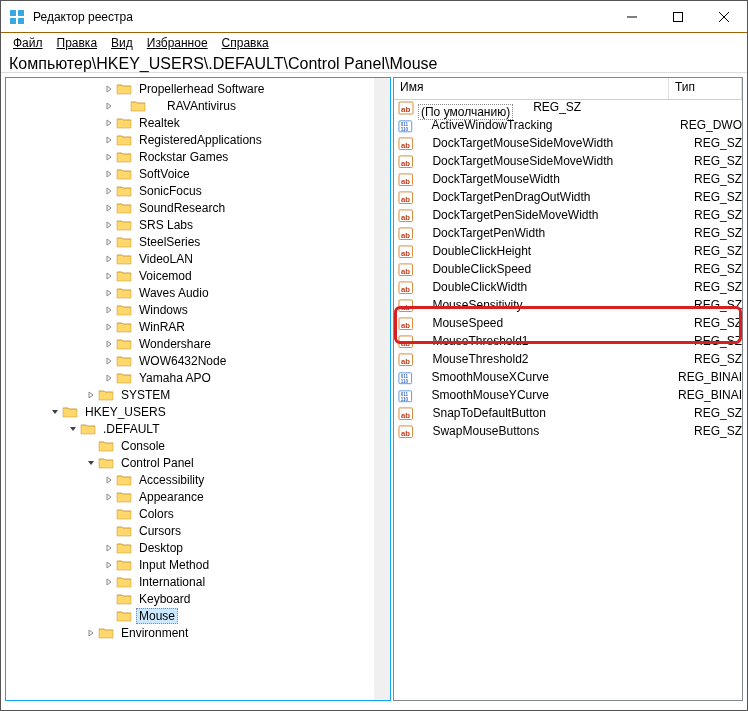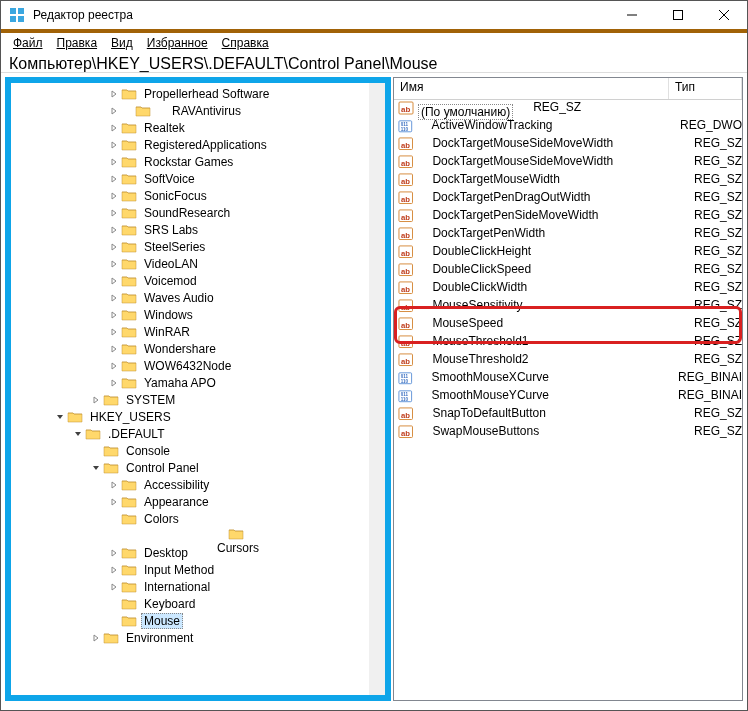--- a/index.html
+++ b/index.html
@@ -1,31 +1,31 @@
 <!DOCTYPE html>
 <html><head>
 <meta charset="utf-8">
 <style>
 * { margin: 0; padding: 0; box-sizing: border-box; font-family: "Segoe UI", Tahoma, sans-serif; }
 body { background: #fff; width: 748px; height: 711px; overflow: hidden; border: 1px solid #555; }
 
-.titlebar { height: 32px; background: #fff; display: flex; align-items: center; padding-left: 8px; border-bottom: 4px solid #a16207; }
+.titlebar { height: 32px; background: #fff; display: flex; align-items: center; padding-left: 8px; border-bottom: 1px solid #a16207; }
 .titlebar .icon { width: 16px; height: 16px; margin-right: 8px; display:inline-flex; }
 .titlebar .title { font-size: 12px; flex: 1; }
 .titlebar .winbtn { width: 46px; height: 32px; display: flex; align-items: center; justify-content: center; }
 .titlebar .winbtn svg { width: 10px; height: 10px; }
 
 .menubar { height: 20px; padding: 0 6px; display: flex; align-items: center; gap: 2px; font-size: 12px; }
 .menubar span { padding: 1px 6px; cursor: default; }
 .menubar u { text-decoration: underline; }
 
 .addressbar { height: 20px; padding: 2px 8px; font-size: 16px; border-bottom: 1px solid #ddd; }
 
 .content { display: flex; height: 632px; }
-.tree-pane { width: 386px; border: 6px solid #0ea5e9; margin: 4px 0 4px 4px; overflow: hidden; position: relative; background:#fff;}
+.tree-pane { width: 386px; border: 1px solid #0ea5e9; margin: 4px 0 4px 4px; overflow: hidden; position: relative; background:#fff;}
 .tree-inner { position:absolute; top:0; left:0; right:16px; bottom:0; overflow:hidden; padding-top:2px;}
 .list-pane { flex: 1; border: 1px solid #828790; margin: 4px 4px 4px 2px; position: relative; overflow:hidden; background:#fff;}
 
 .scrollbar-v { position:absolute; top:0; right:0; bottom:0; width:16px; background:#f0f0f0; }
 
 .tree-row { display: flex; align-items: center; height: 17px; font-size: 12px; white-space: nowrap; cursor: default; }
 .tree-row.selected .label-text { background:#cce8ff; border:1px dotted #888; padding:0 2px; }
 .label-text { padding: 0 3px; }
 .expander { width: 14px; height: 16px; display: flex; align-items: center; justify-content: center; color:#666; }
 .expander svg { width:8px; height:8px; }
@@ -440,21 +440,21 @@
         <div class="tree-row" style="padding-left: 96px;">
           <span class="expander"></span>
           <span class="folder">
             <svg viewBox="0 0 16 14">
               <path class="folder-svg-closed" d="M1 3 L1 12 L15 12 L15 4 L7 4 L6 3 Z"></path>
               <path d="M1 3 L6 3 L7 4 L15 4" fill="none" stroke="#c09030" stroke-width="0.5"></path>
             </svg>
           </span>
           <span class="label-text">Colors</span>
         </div>
-        <div class="tree-row" style="padding-left: 96px; flex-direction: column;">
+        <div class="tree-row" style="padding-left: 96px;">
           <span class="expander"></span>
           <span class="folder">
             <svg viewBox="0 0 16 14">
               <path class="folder-svg-closed" d="M1 3 L1 12 L15 12 L15 4 L7 4 L6 3 Z"></path>
               <path d="M1 3 L6 3 L7 4 L15 4" fill="none" stroke="#c09030" stroke-width="0.5"></path>
             </svg>
           </span>
           <span class="label-text">Cursors</span>
         </div>
         <div class="tree-row" style="padding-left: 96px;">

